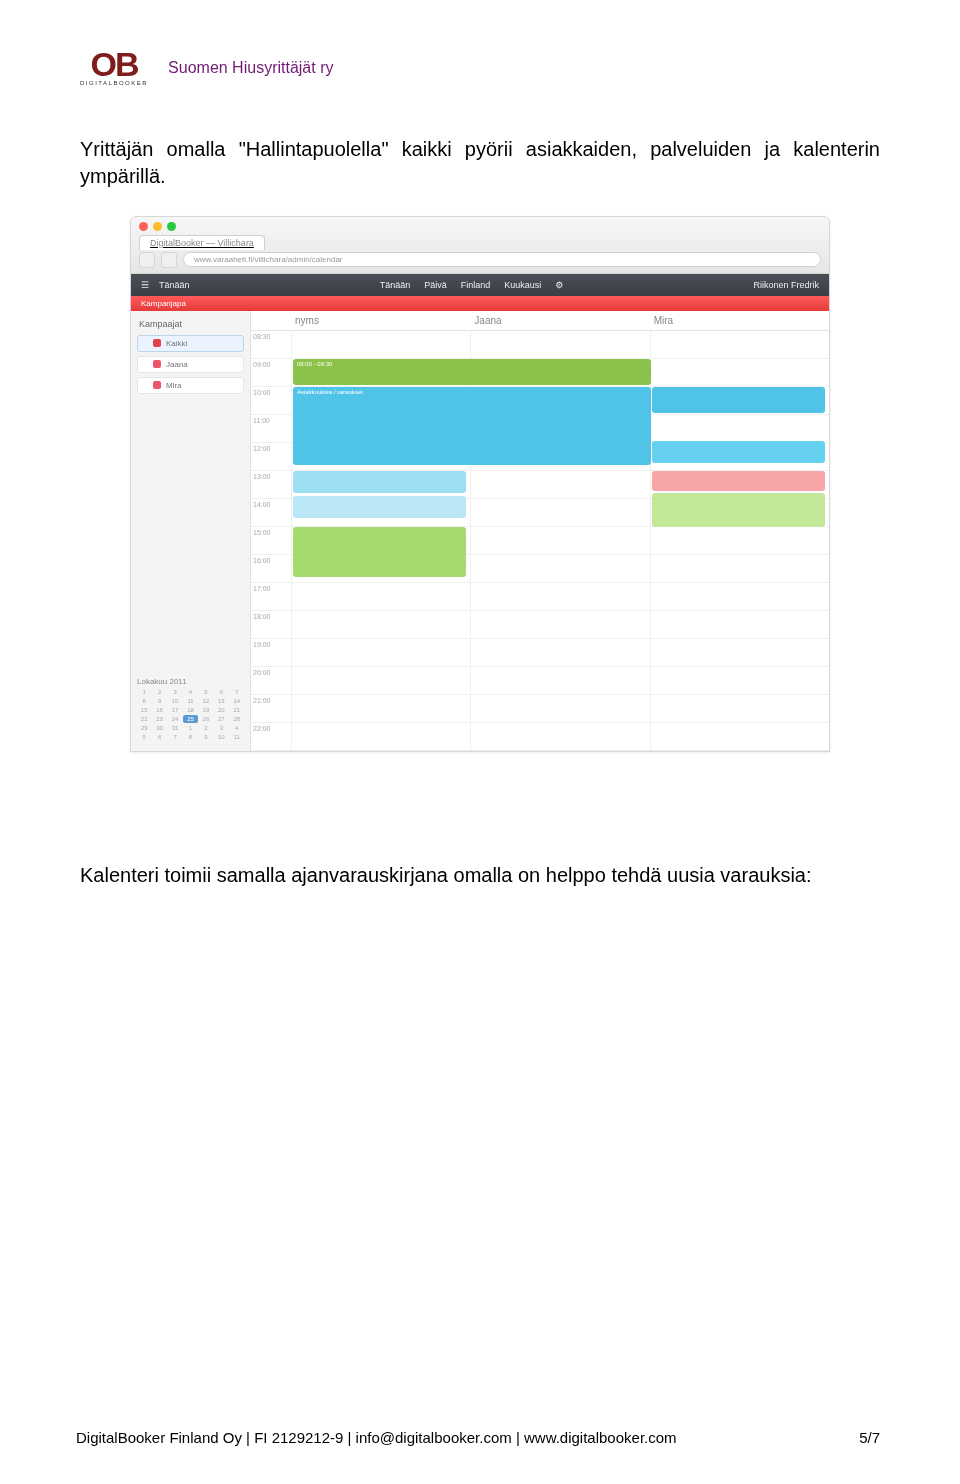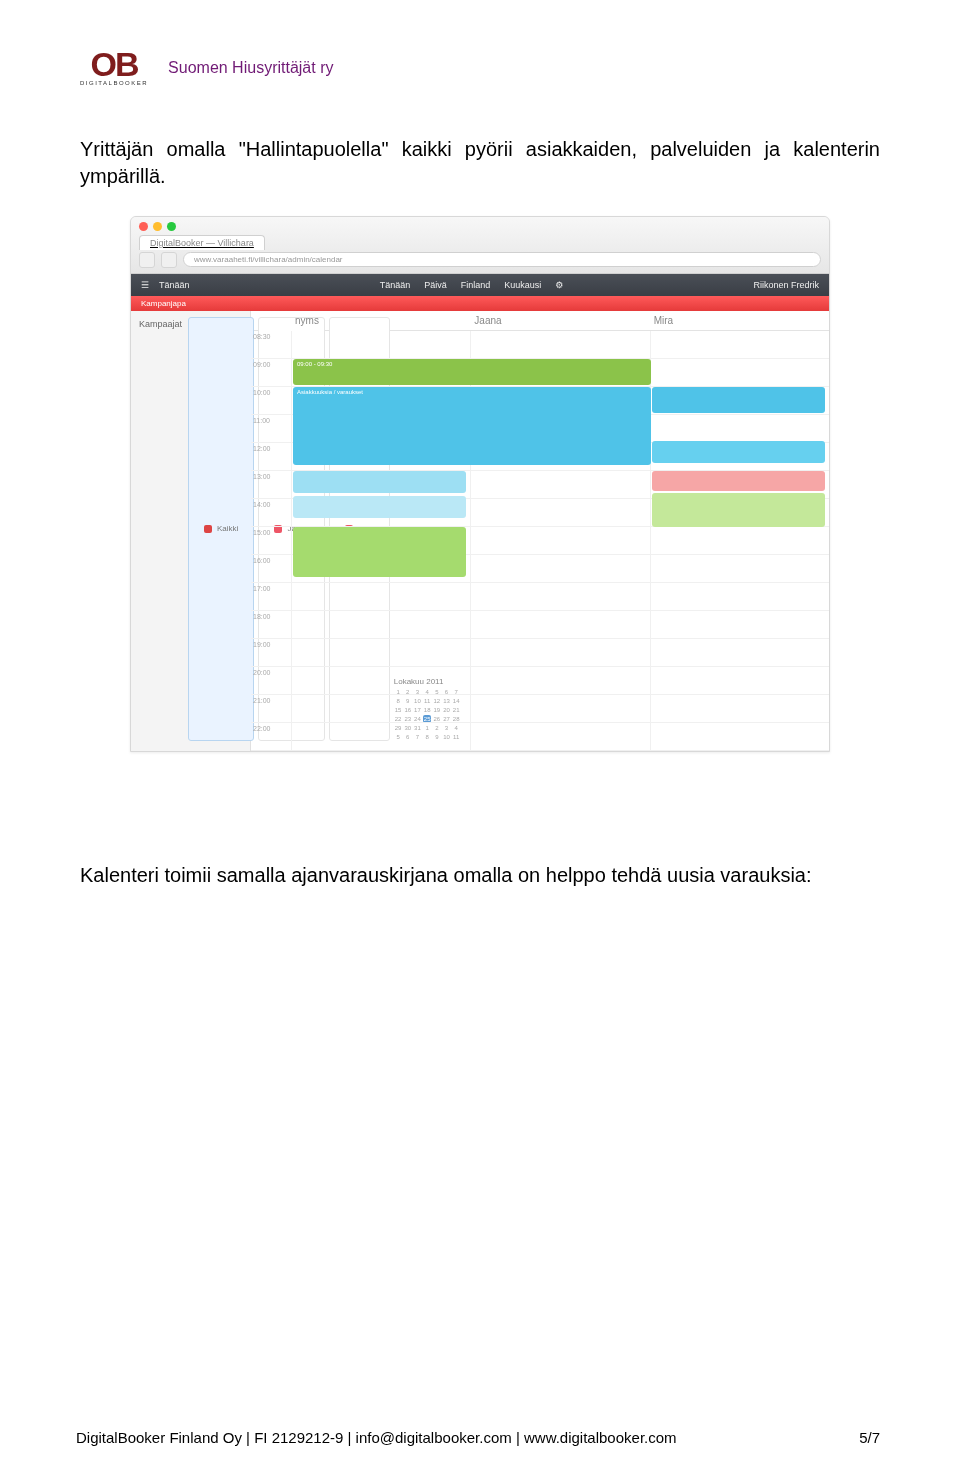--- a/index.html
+++ b/index.html
@@ -91,21 +91,21 @@
     font-size:8px;
     filter: blur(0.5px);
   }
   .cal-body { display:flex; background:#fff; }
   .sidebar {
     width: 120px;
     background:#f4f4f4;
     border-right:1px solid #e0e0e0;
     padding:6px 6px 10px 6px;
     display:flex;
-    flex-direction:row;
+    flex-direction:column;
     gap:4px;
   }
   .side-title { font-size:9px; color:#666; filter:blur(0.5px); padding:2px;}
   .side-item{
     display:flex; align-items:center; gap:5px;
     background:#fff; border:1px solid #e5e5e5; border-radius:3px;
     padding:3px 15px; font-size:8px; color:#777; filter:blur(0.6px);
   }
   .side-item.sel{background:#eaf3ff;border-color:#b8d5f0;}
   .side-sq{width:8px;height:8px;border-radius:2px;background:#d44;}

